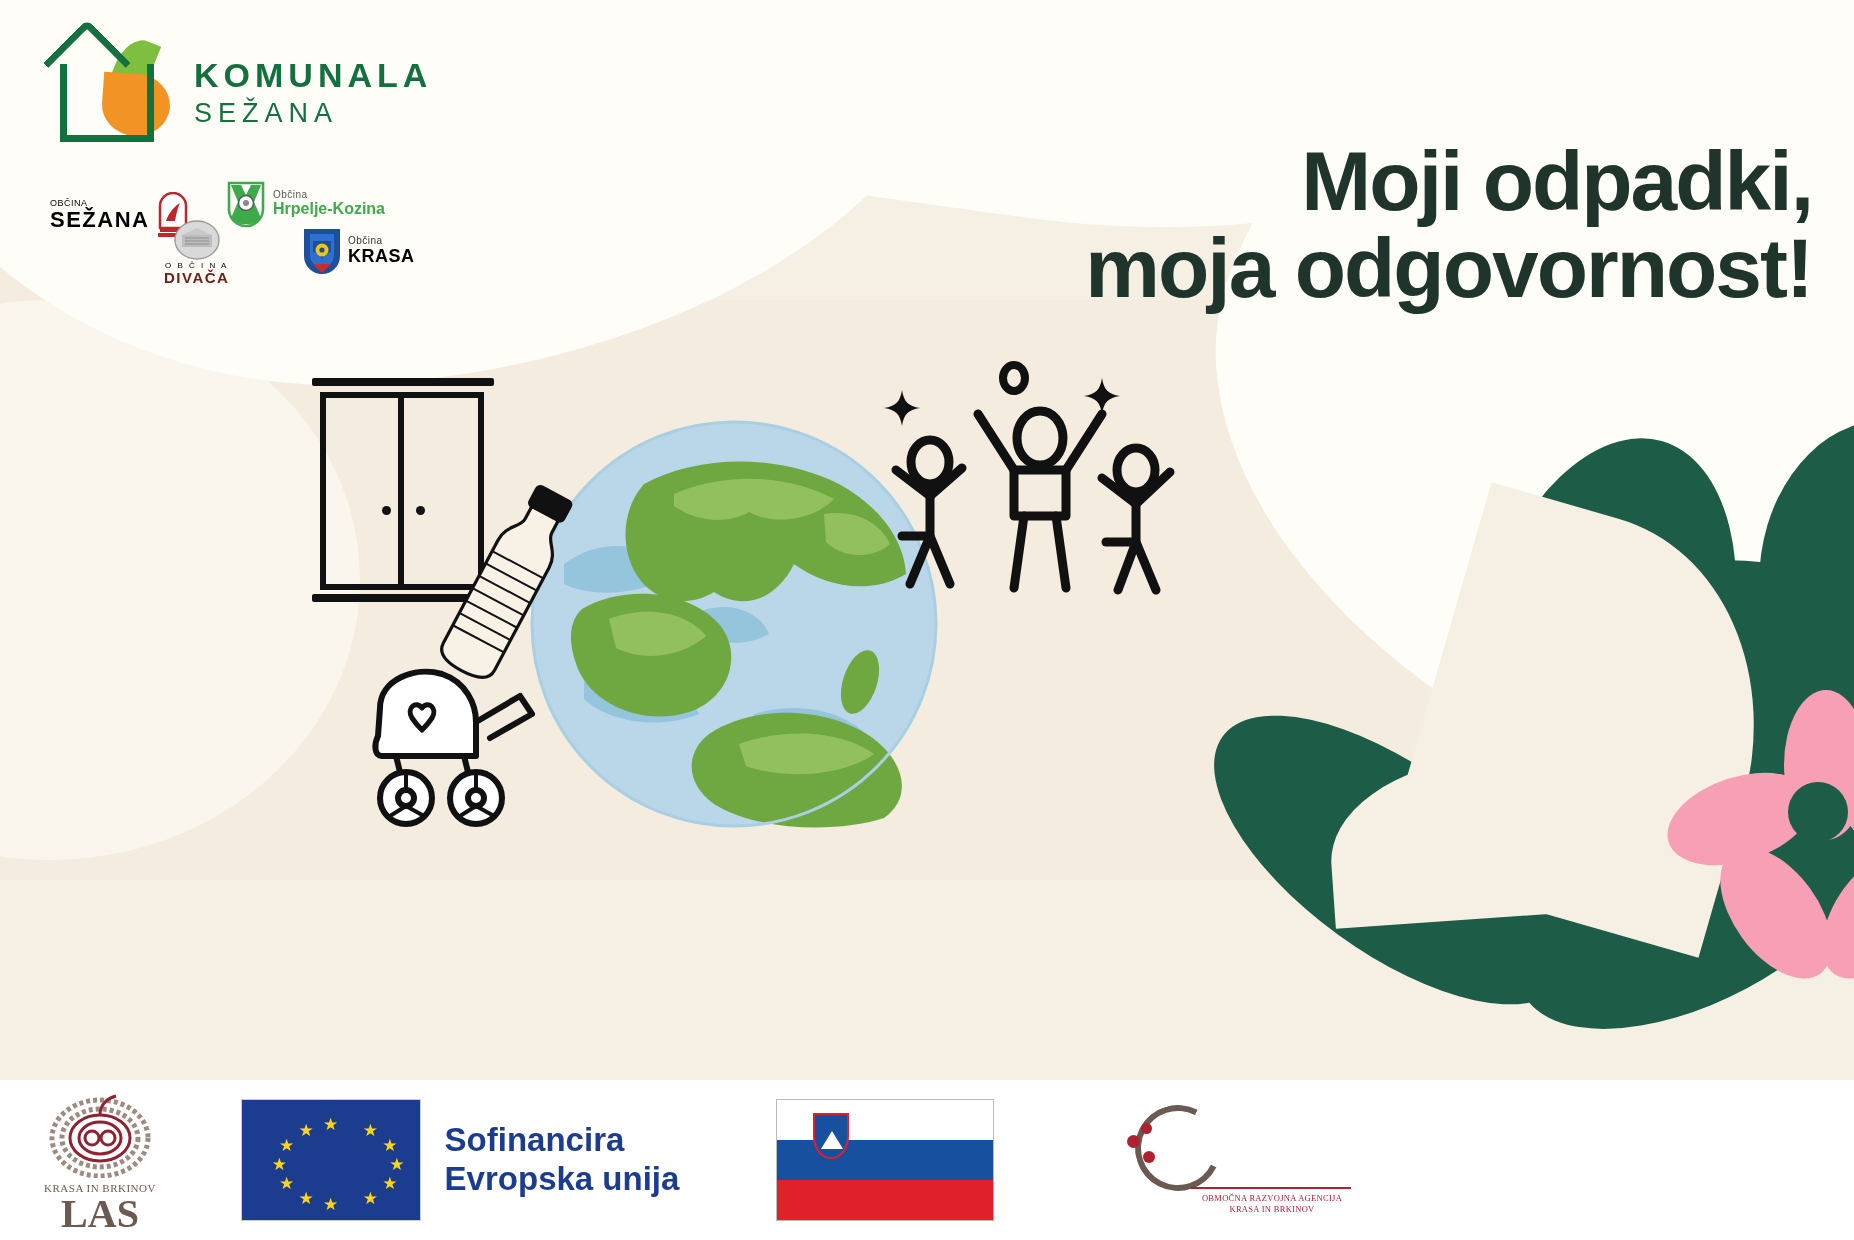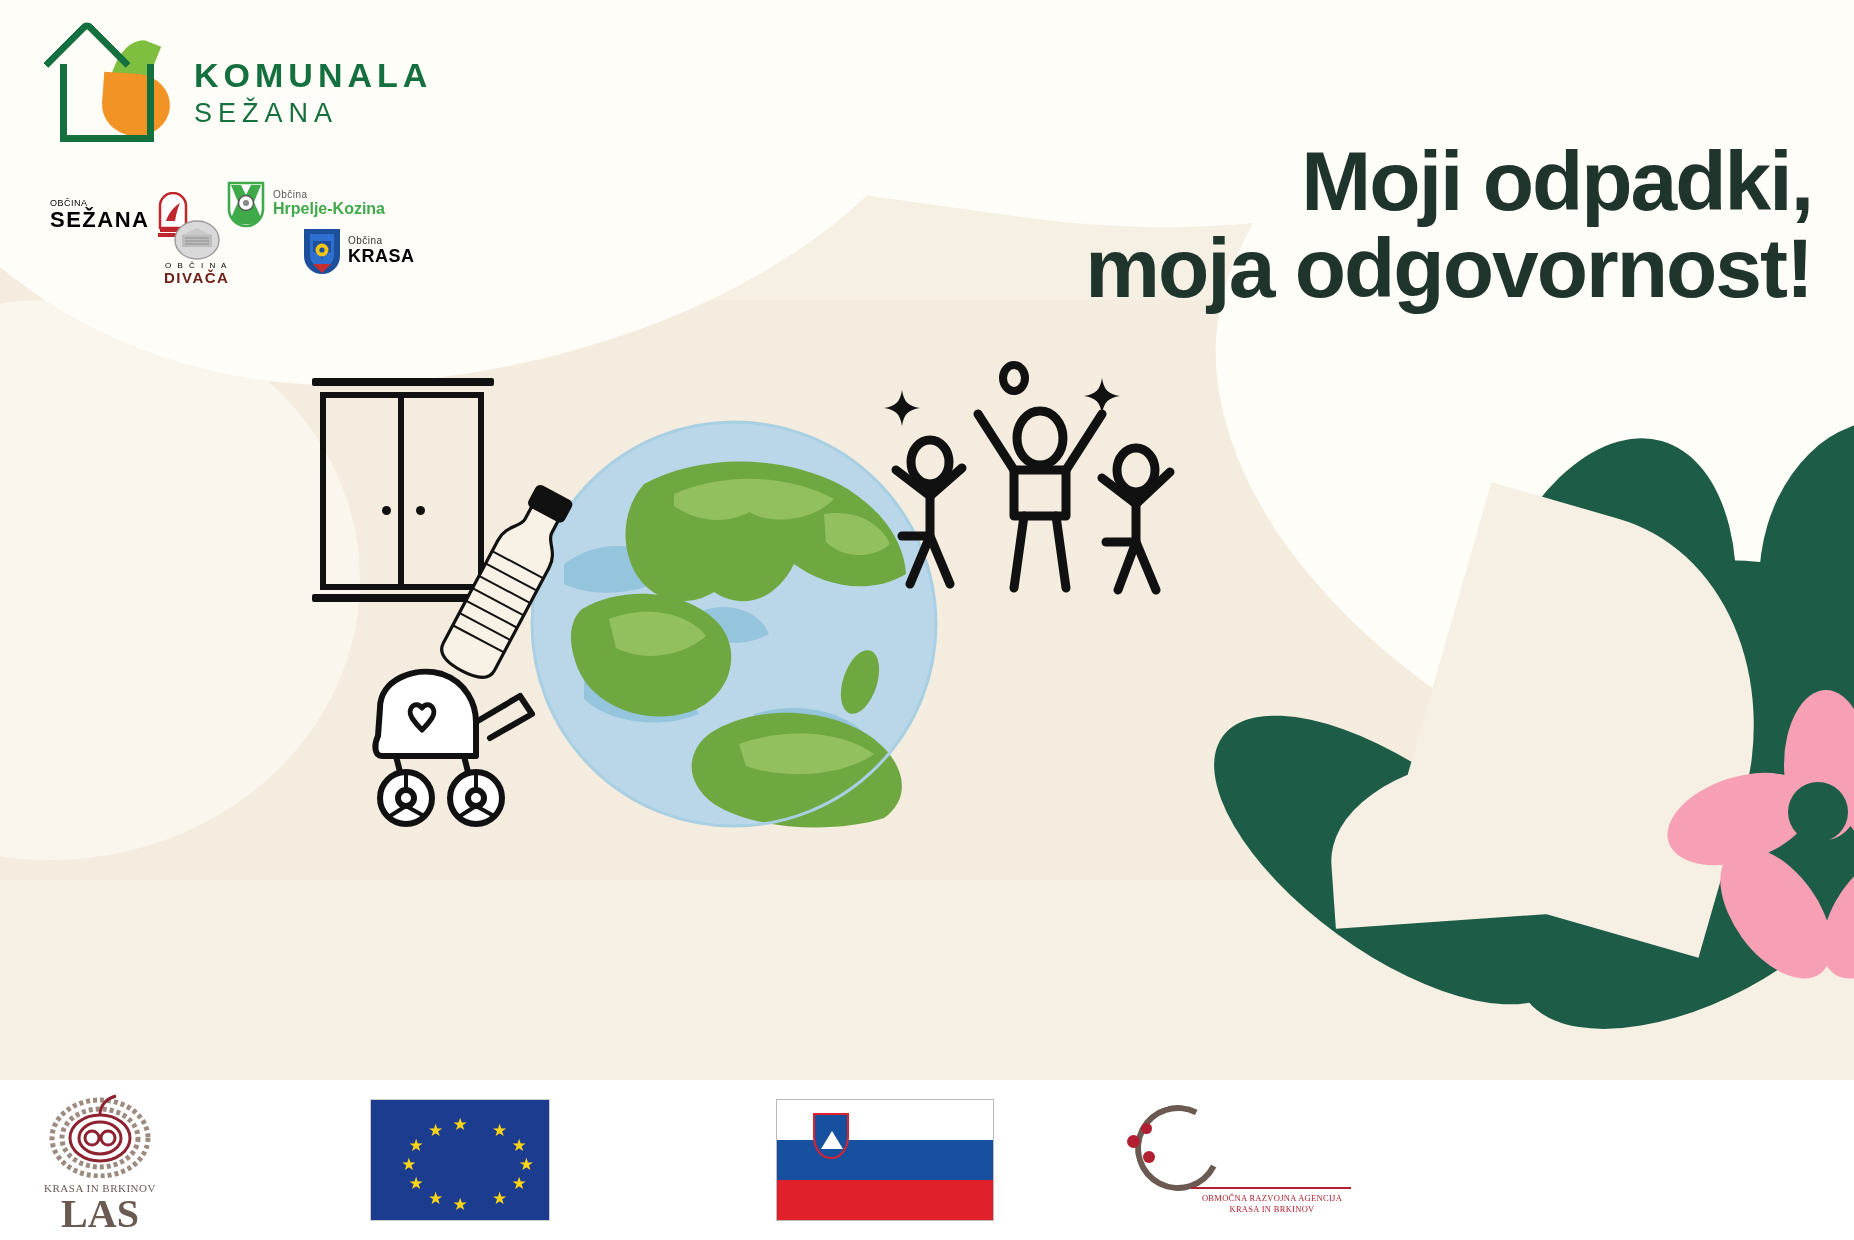--- a/index.html
+++ b/index.html
@@ -388,20 +388,24 @@
         <span class="eustar" style="left:83%; top:56px;">★</span>
         <span class="eustar" style="left:79%; top:75px;">★</span>
         <span class="eustar" style="left:68%; top:90px;">★</span>
         <span class="eustar" style="left:50%; top:96px; transform:translateX(-50%)">★</span>
         <span class="eustar" style="left:32%; top:90px;">★</span>
         <span class="eustar" style="left:21%; top:75px;">★</span>
         <span class="eustar" style="left:17%; top:56px;">★</span>
         <span class="eustar" style="left:21%; top:37px;">★</span>
         <span class="eustar" style="left:32%; top:22px;">★</span>
       </div>
+      <div class="eutext">
+        <div>Sofinancira</div>
+        <div>Evropska unija</div>
+      </div>
     </div>
 
     <div class="fslot" style="width:330px;">
       <div class="siflag">
         <div class="si-w"></div>
           <div class="si-b"></div>
           <div class="si-r"></div>
         <div class="si-crest">
             <div class="si-mtn"></div>
           </div>

